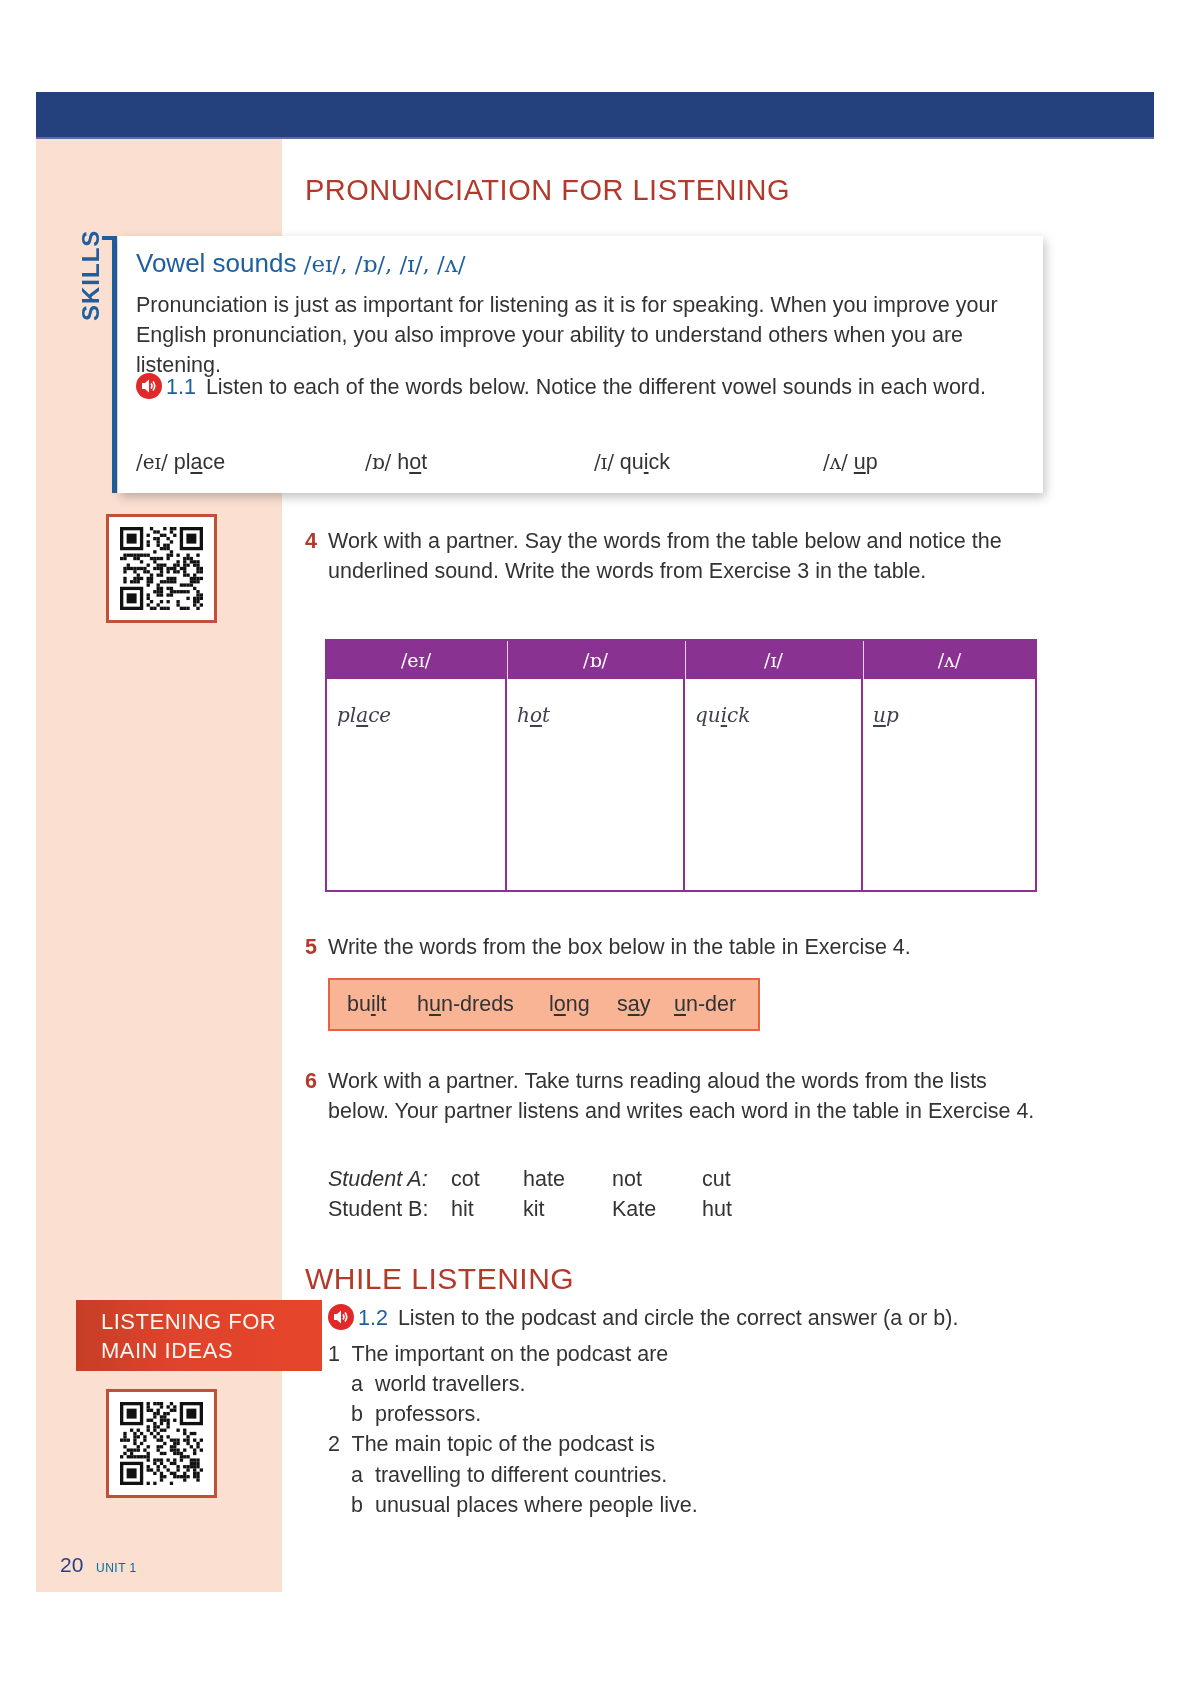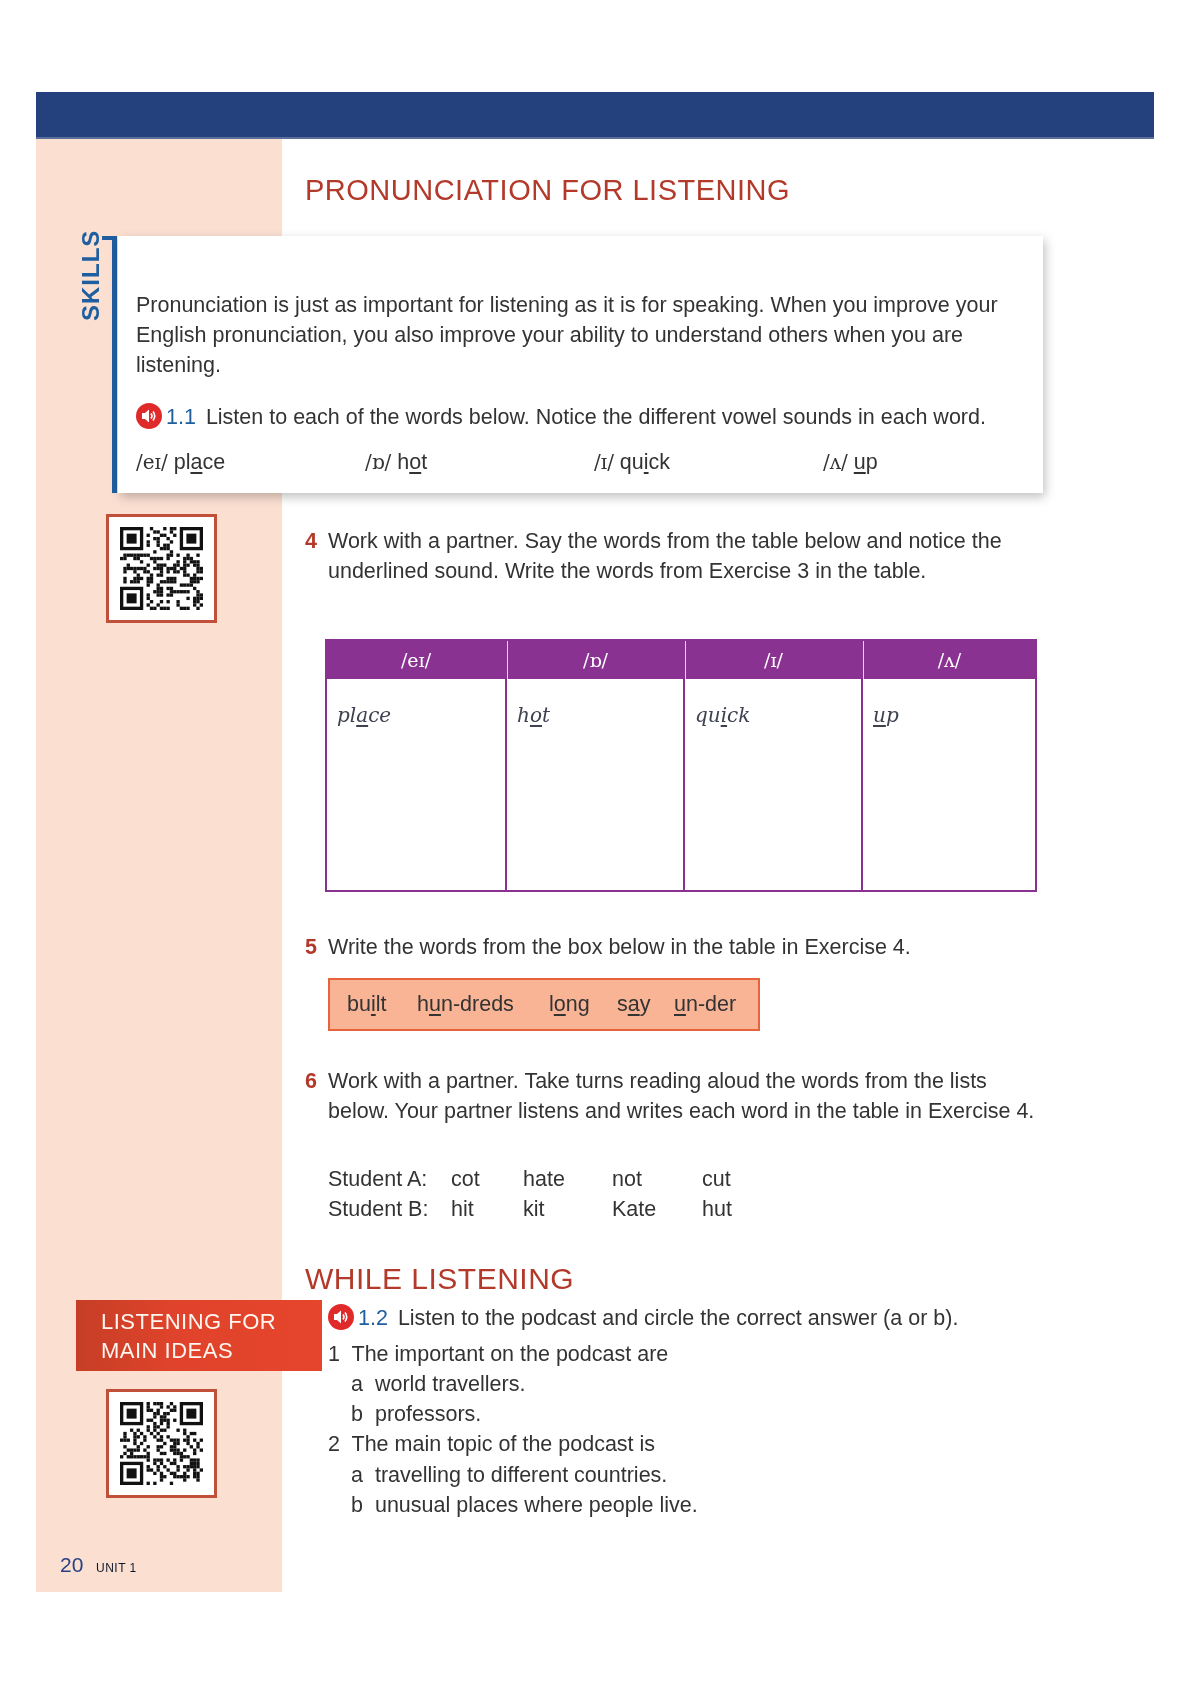--- a/index.html
+++ b/index.html
@@ -14,21 +14,21 @@
 
   #skills-tab { left: 66px; top: 236px; width: 50px; height: 257px; }
   #skills-label { position: absolute; left: 12px; top: 46px; transform: rotate(-90deg); transform-origin: center; width: 90px; height: 28px; line-height: 28px; text-align: center; font-weight: bold; font-size: 24px; color: #1f5fa0; letter-spacing: 1px; left: -20px; top: 26px; }
   #skills-rule { position: absolute; left: 46px; top: 0; width: 5px; height: 257px; background: #1f5fa0; }
   #skills-rule-top { position: absolute; left: 36px; top: 0; width: 14px; height: 4px; background: #1f5fa0; }
 
   #skills-box { left: 118px; top: 236px; width: 925px; height: 257px; background: #ffffff; box-shadow: 2px 4px 10px rgba(0,0,0,0.25); }
   #skills-title { position: absolute; left: 18px; top: 12px; font-size: 26px; color: #1f5fa0; white-space: nowrap; }
   .ipa { font-family: "DejaVu Serif", "Liberation Serif", serif; font-size: 23px; }
   #skills-text { position: absolute; left: 18px; top: 54px; width: 900px; font-size: 21.5px; line-height: 30px; color: #333; }
-  #skills-audio { position: absolute; left: 18px; top: 166px; width: 900px; font-size: 21.5px; line-height: 30px; color: #333; }
+  #skills-audio { position: absolute; left: 18px; top: 136px; width: 900px; font-size: 21.5px; line-height: 30px; color: #333; }
   .speaker { display: inline-block; width: 26px; height: 26px; border-radius: 50%; background: #e02a2a; vertical-align: -5px; position: relative; margin-right: 4px; }
   .speaker svg { position: absolute; left: 4px; top: 4px; }
   .track { color: #1f5fa0; margin-right: 10px; }
   #vowel-examples { position: absolute; left: 18px; top: 214px; font-size: 21.5px; color: #333; }
   .vex { position: absolute; white-space: nowrap; }
   .vex .ipa-s { font-family: "DejaVu Serif", serif; font-size: 20px; }
   u { text-decoration-thickness: 1.5px; text-underline-offset: 3px; }
 
   .qr { position: absolute; width: 111px; height: 109px; background: #fff; border: 3px solid #c0503a; box-sizing: border-box; }
   .qr svg { position: absolute; left: 10px; top: 10px; }
@@ -50,37 +50,40 @@
   .student-row { position: absolute; font-size: 21.5px; color: #333; white-space: nowrap; }
   .student-row span { position: absolute; top: 0; }
 
   #while-heading { left: 305px; top: 1262px; font-size: 30px; color: #b33a2a; letter-spacing: 0.5px; white-space: nowrap; }
   .q { position: absolute; font-size: 21.5px; color: #333; white-space: nowrap; }
 
   #side-band { left: 36px; top: 1300px; width: 246px; height: 71px; background: linear-gradient(90deg, #c63e26 0%, #e0432b 40%, #e5452b 100%); margin-left: 40px; }
   #side-band-text { position: absolute; left: 25px; top: 7px; font-size: 22px; line-height: 29px; color: #fff6f0; letter-spacing: 0.5px; }
 
   #page-num { left: 60px; top: 1553px; font-size: 21px; color: #2a3f85; }
-  #unit-label { left: 96px; top: 1561px; font-size: 12px; color: #0f172a; letter-spacing: 0.5px; }
+  #unit-label { left: 96px; top: 1561px; font-size: 12px; color: #0369a1; letter-spacing: 0.5px; }
 </style>
 </head>
 <body>
 
 <div id="top-bar" class="abs"></div>
 <div id="sidebar" class="abs"></div>
 
 <div id="section-heading" class="abs">PRONUNCIATION FOR LISTENING</div>
 
 <div id="skills-tab" class="abs">
   <div id="skills-label">SKILLS</div>
   <div id="skills-rule-top"></div>
   <div id="skills-rule"></div>
 </div>
 
 <div id="skills-box" class="abs">
+  <div id="skills-title">
+    <span>Vowel sounds </span><span class="ipa">/eɪ/, /ɒ/, /ɪ/, /ʌ/</span>
+  </div>
   <div id="skills-text">Pronunciation is just as important for listening as it is for speaking. When you improve your English pronunciation, you also improve your ability to understand others when you are listening.</div>
   <div id="skills-audio">
     <span class="speaker"><svg width="18" height="18" viewBox="0 0 18 18">
           <path d="M2 6h3l4-3.5v13L5 12H2z" fill="#fff"></path>
           <path d="M11 6.5q2 2.5 0 5M13 4.5q3.5 4.5 0 9" stroke="#fff" stroke-width="1.6" fill="none"></path>
         </svg></span><span class="track">1.1</span><span>Listen to each of the words below. Notice the different vowel sounds in each word.</span>
   </div>
   <div id="vowel-examples">
     <div class="vex" style="left:0;"><span class="ipa-s">/eɪ/</span> <span>pl</span><u>a</u><span>ce</span></div>
     <div class="vex" style="left:229px;"><span class="ipa-s">/ɒ/</span> <span>h</span><u>o</u><span>t</span></div>
@@ -510,21 +513,21 @@
   <span class="w" style="left:219px;"><span>l</span><u>o</u><span>ng</span></span>
   <span class="w" style="left:287px;"><span>s</span><u>a</u><span>y</span></span>
   <span class="w" style="left:344px;"><span></span><u>u</u><span>n-der</span></span>
 </div>
 
 <div class="ex" style="top:1066px;">
   <span class="ex-num">6</span>
   <div class="ex-body">Work with a partner. Take turns reading aloud the words from the lists below. Your partner listens and writes each word in the table in Exercise 4.</div>
 </div>
 <div class="student-row" style="left:328px; top:1167px; width:500px; height:28px;">
-  <span style="left:0;">Student A:</span>
+  <span style="left:0;font-style:italic;">Student A:</span>
   <span style="left:123px;">cot</span>
   <span style="left:195px;">hate</span>
   <span style="left:284px;">not</span>
   <span style="left:374px;">cut</span>
 </div>
 <div class="student-row" style="left:328px; top:1197px; width:500px; height:28px;">
   <span style="left:0;">Student B:</span>
   <span style="left:123px;">hit</span>
   <span style="left:195px;">kit</span>
   <span style="left:284px;">Kate</span>

